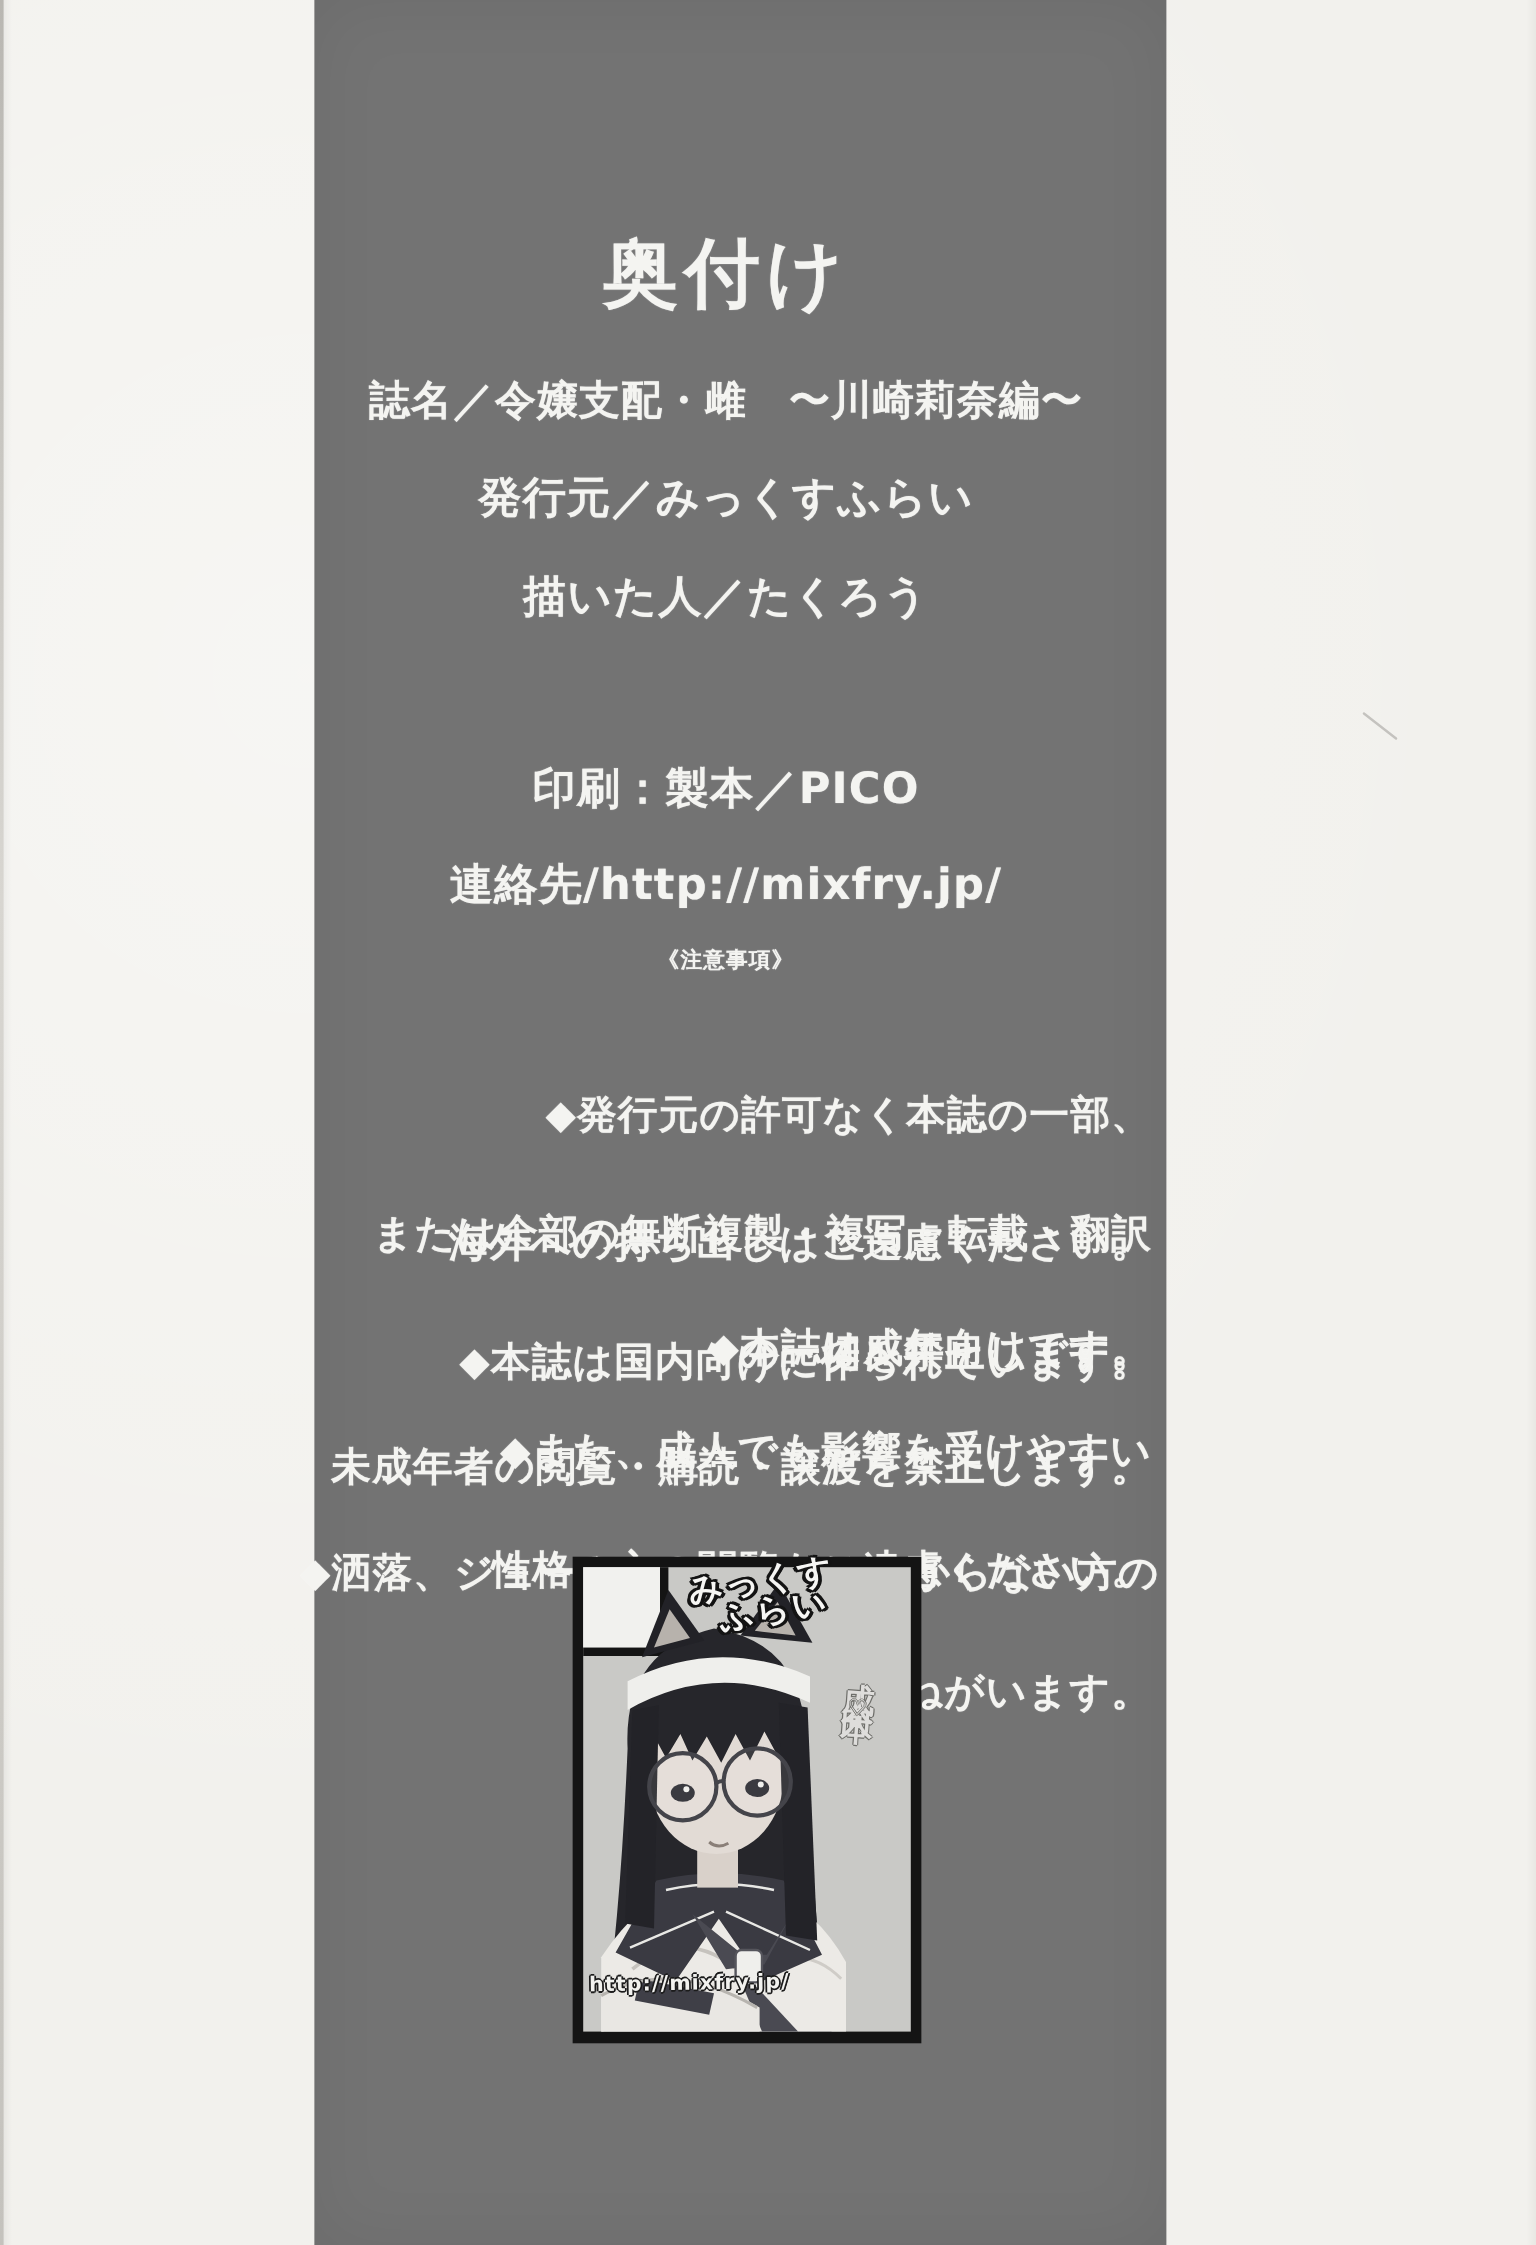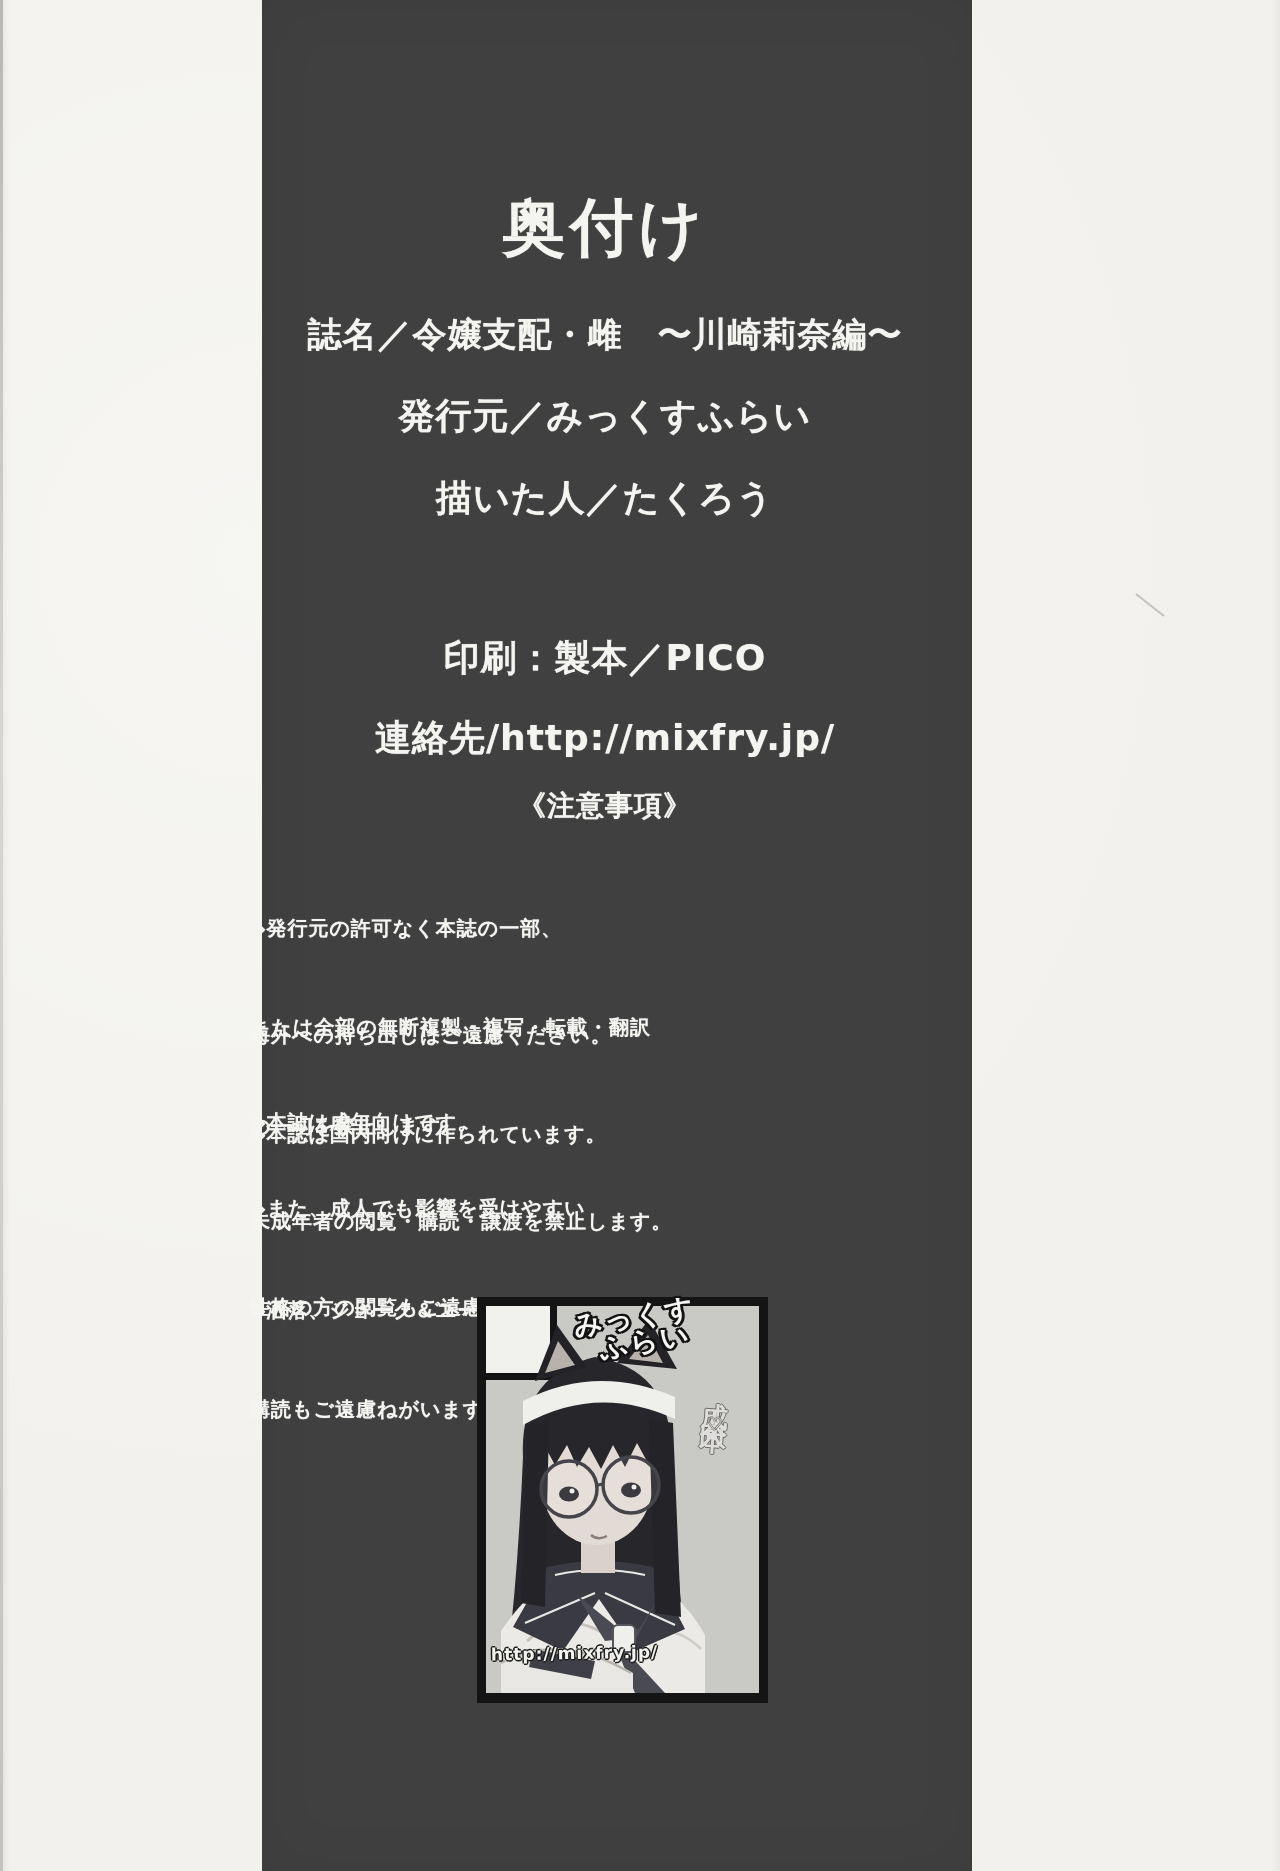--- a/index.html
+++ b/index.html
@@ -38,25 +38,25 @@
   .panel-line{
     position:absolute;left:0;width:100%;text-align:center;
     color:var(--ink,#f4f4f1);font-weight:bold;line-height:1.1;
     transform:translateX(-12px);
     letter-spacing:1px;white-space:pre;
     text-shadow:0 0 1px rgba(255,255,255,.55);
   }
   .t-title{top:193px;font-size:63px;letter-spacing:5px;}
   .t-big  {font-size:34px;font-family:Liberation Serif, serif;}
   .t-mid  {font-size:36px;}
-  .t-small{font-size:28px;}
+  .t-small{font-size:18px;}
   .notice{
-    position:absolute;left:0;width:100%;text-align:left;
+    position:absolute;left:0;width:100%;text-align:right;
     color:var(--ink,#f4f4f1);font-weight:bold;
-    font-size:20px;line-height:33px;letter-spacing:1px;
+    font-size:33px;line-height:33px;letter-spacing:1px;
     transform:translateX(-12px);white-space:pre;
     text-shadow:0 0 1px rgba(255,255,255,.5);
   }
 
   
   .banner{
     position:absolute;left:215px;top:1297px;width:291px;height:406px;
   }
   .banner svg{display:block;}
   .logo{
@@ -85,21 +85,21 @@
   }
 </style>
 </head>
 <body style="--paper: #f2f1ed; --panel: #7b7b7b; --ink: #f4f4f1; --frame_border: #141414; --illustration_bg: #c9c9c6; background: rgb(242, 241, 237);">
 
 <div class="paper-sheen"></div>
 <div class="page-edge-left"></div>
 <div class="pencil-scratch"></div>
 <div class="pencil-scratch2"></div>
 
-<div class="panel" style="background: #404040;">
+<div class="panel" style="background: #737373;">
 
   <div class="panel-line t-title">奥付け</div>
 
   <div class="panel-line t-big" style="top:316px">誌名／令嬢支配・雌　〜川崎莉奈編〜</div>
   <div class="panel-line t-mid" style="top:396px">発行元／みっくすふらい</div>
   <div class="panel-line t-mid" style="top:478px">描いた人／たくろう</div>
   <div class="panel-line t-mid" style="top:638px">印刷：製本／PICO</div>
   <div class="panel-line t-mid" style="top:718px">連絡先/http://mixfry.jp/</div>
 
   <div class="panel-line t-small" style="top:791px">《注意事項》</div>

